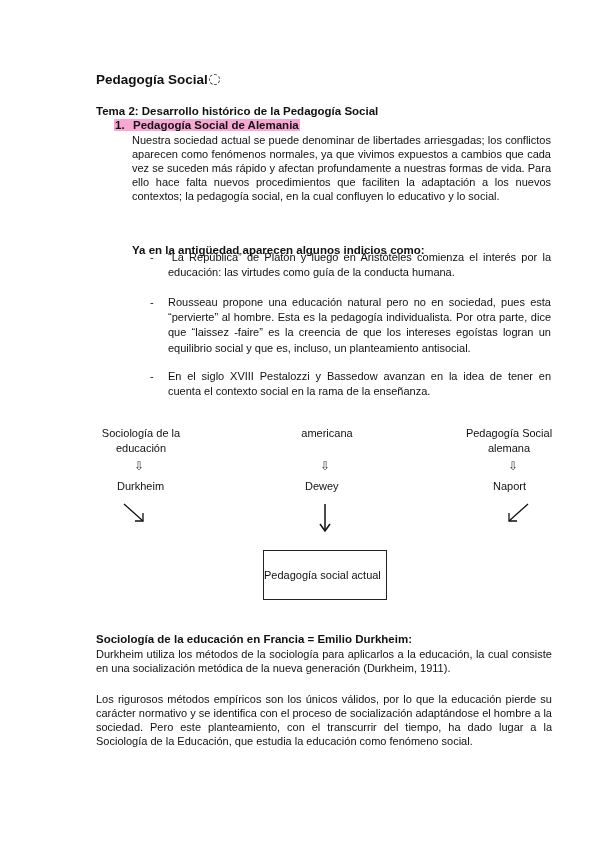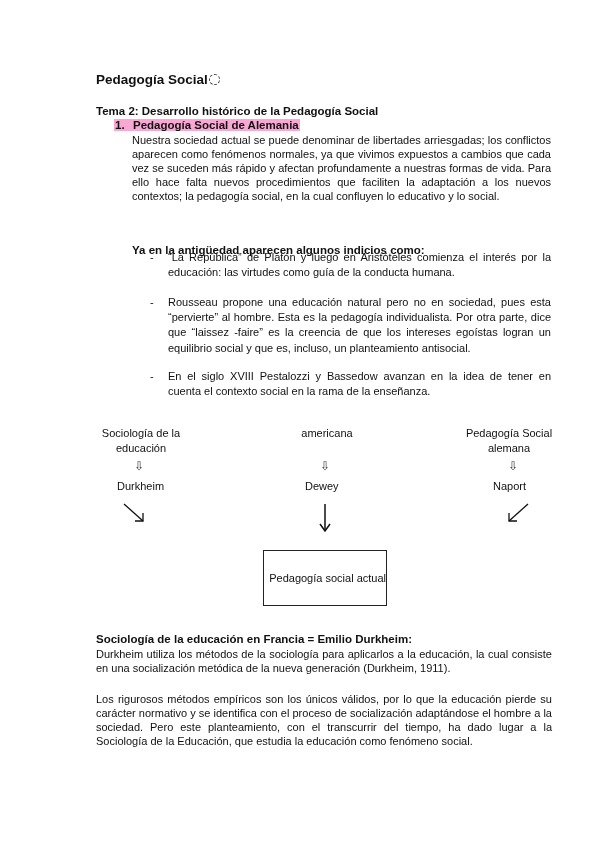--- a/index.html
+++ b/index.html
@@ -44,23 +44,23 @@
     .darrow { position: absolute; font-size: 12px; color: #333; }
     .da1 { left: 110px; top: 459px; }
     .da2 { left: 296px; top: 459px; }
     .da3 { left: 484px; top: 459px; }
     .name { position: absolute; font-size: 11px; }
     .n1 { left: 93px; top: 480px; }
     .n2 { left: 281px; top: 480px; }
     .n3 { left: 469px; top: 480px; }
     .arrow-svg { position: absolute; }
     .box {
-      position: absolute; left: 239px; top: 550px; width: 124px; height: 56px;
+      position: absolute; left: 239px; top: 550px; width: 124px; height: 50px;
       border: 1.5px solid #222; box-sizing: border-box;
-      display: flex; align-items: center; justify-content: flex-end; font-size: 11px;
+      display: flex; align-items: center; justify-content: flex-start; font-size: 11px;
     }
     .h2 {
       position: absolute; left: 72px; top: 633px; font-size: 11.5px; font-weight: bold; text-align: right;
     }
     .p2 { left: 72px; top: 647px; width: 456px; }
     .p3 { left: 72px; top: 692px; width: 456px; }
   </style>
 </head>
 <body>
 

